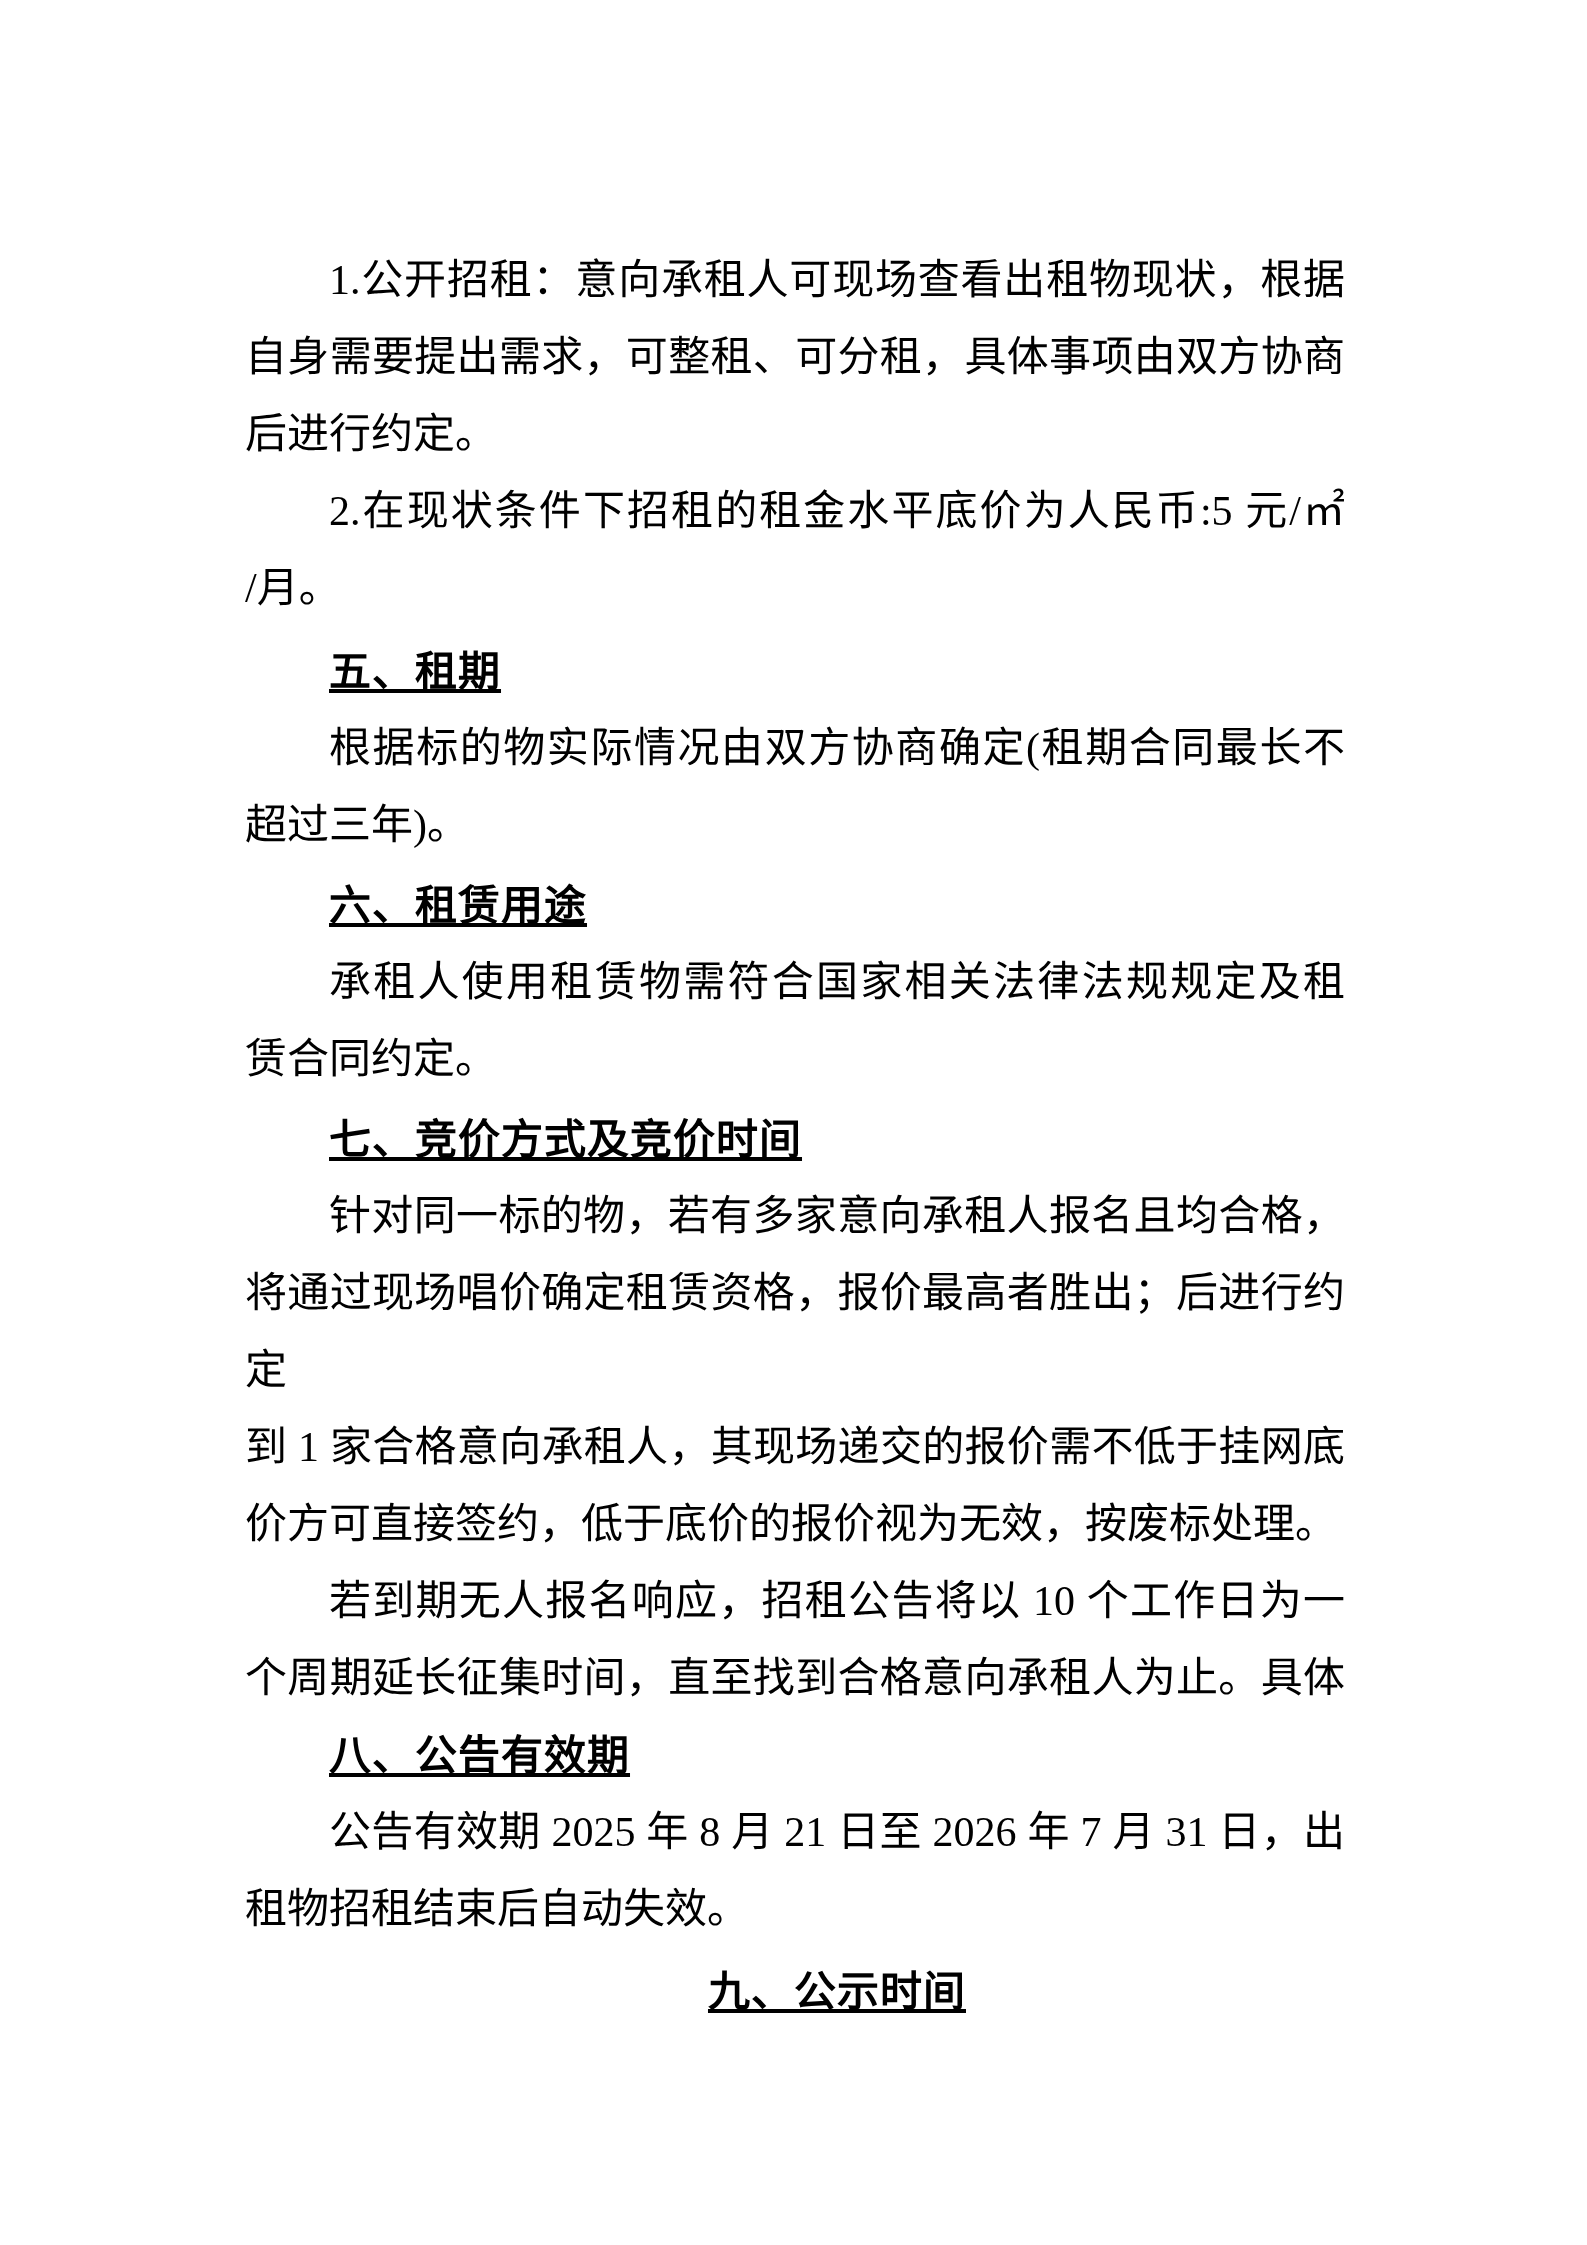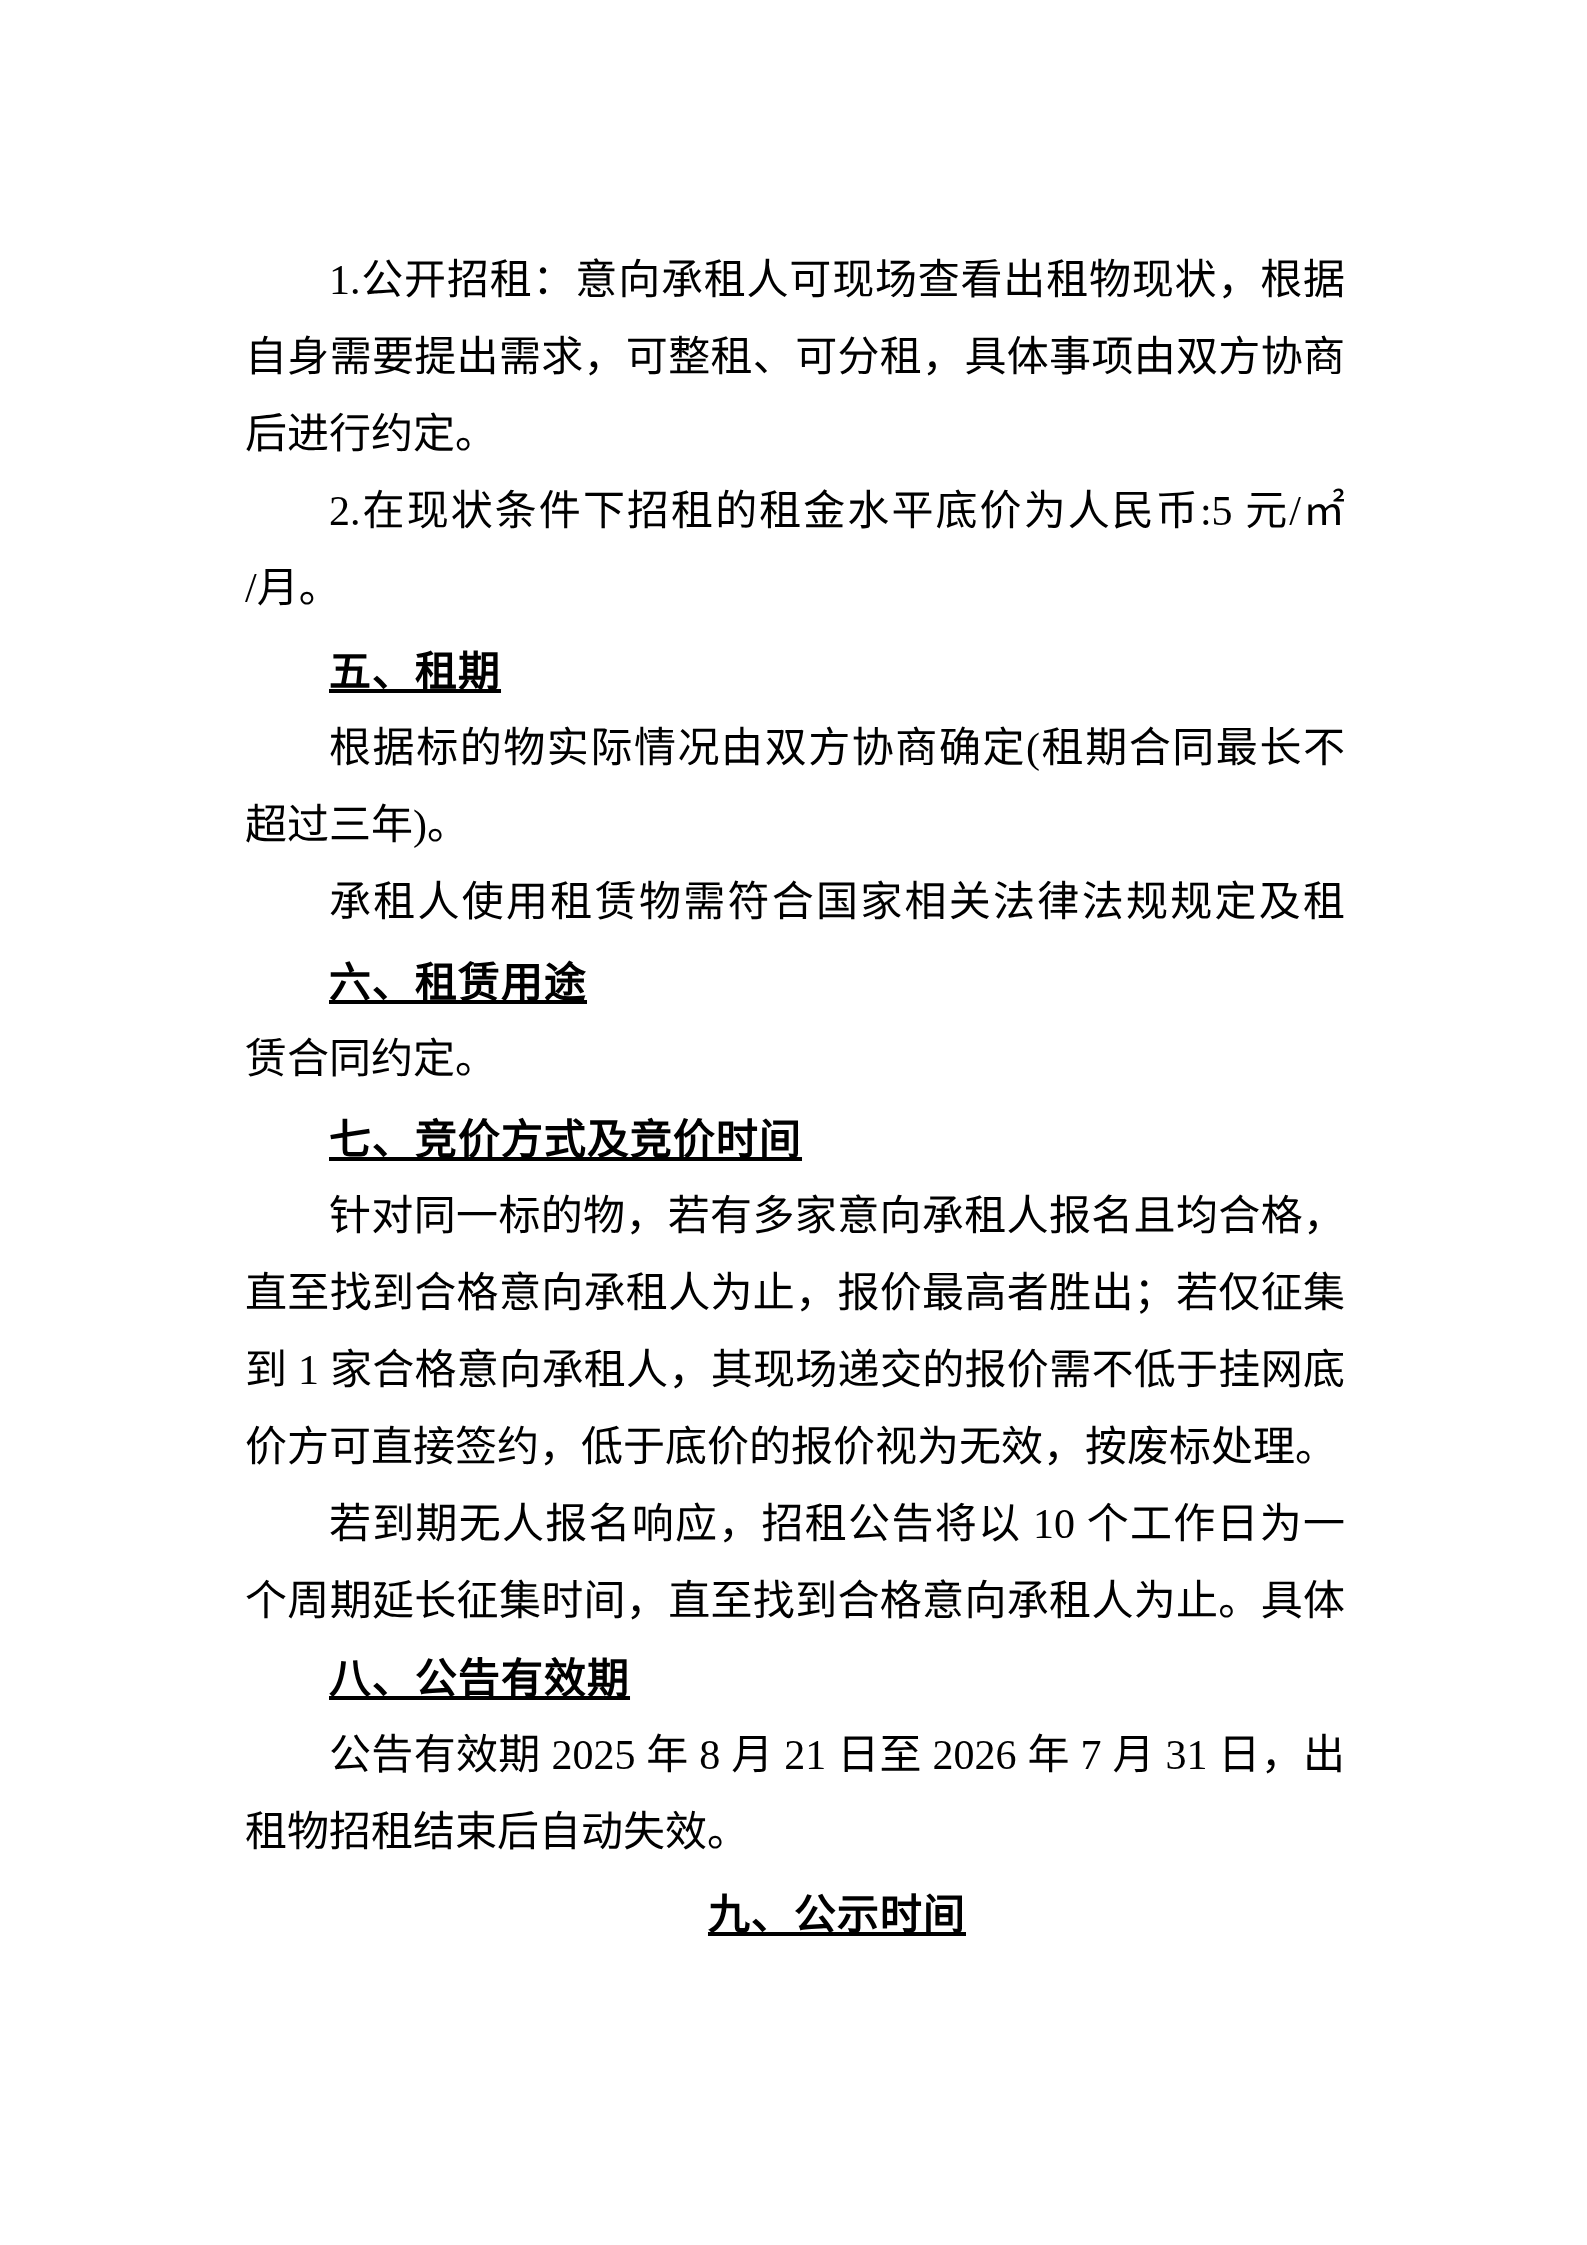--- a/index.html
+++ b/index.html
@@ -55,27 +55,27 @@
     <div class="line indent justify">1.公开招租：意向承租人可现场查看出租物现状，根据</div>
     <div class="line justify">自身需要提出需求，可整租、可分租，具体事项由双方协商</div>
     <div class="line">后进行约定。</div>
     <div class="line indent justify">2.在现状条件下招租的租金水平底价为人民币:5 元/㎡</div>
     <div class="line">/月。</div>
 
     <div class="line heading indent mt6">五、租期</div>
     <div class="line indent justify">根据标的物实际情况由双方协商确定(租期合同最长不</div>
     <div class="line">超过三年)。</div>
 
+    <div class="line heading indent mt3">六、租赁用途</div>
     <div class="line indent justify">承租人使用租赁物需符合国家相关法律法规规定及租</div>
-    <div class="line heading indent mt3">六、租赁用途</div>
     <div class="line">赁合同约定。</div>
 
     <div class="line heading indent mt3">七、竞价方式及竞价时间</div>
     <div class="line indent justify">针对同一标的物，若有多家意向承租人报名且均合格，</div>
-    <div class="line justify">直至找到合格意向承租人为止，报价最高者胜出；若仅征集</div>
+    <div class="line justify">将通过现场唱价确定租赁资格，报价最高者胜出；后进行约定</div>
     <div class="line justify">到 1 家合格意向承租人，其现场递交的报价需不低于挂网底</div>
     <div class="line">价方可直接签约，低于底价的报价视为无效，按废标处理。</div>
     <div class="line indent justify">若到期无人报名响应，招租公告将以 10 个工作日为一</div>
     <div class="line justify">个周期延长征集时间，直至找到合格意向承租人为止。具体</div>
 
     <div class="line heading indent">八、公告有效期</div>
     <div class="line indent justify">公告有效期 2025 年 8 月 21 日至 2026 年 7 月 31 日，出</div>
     <div class="line">租物招租结束后自动失效。</div>
 
     <div class="line heading indent mt5">九、公示时间</div>

